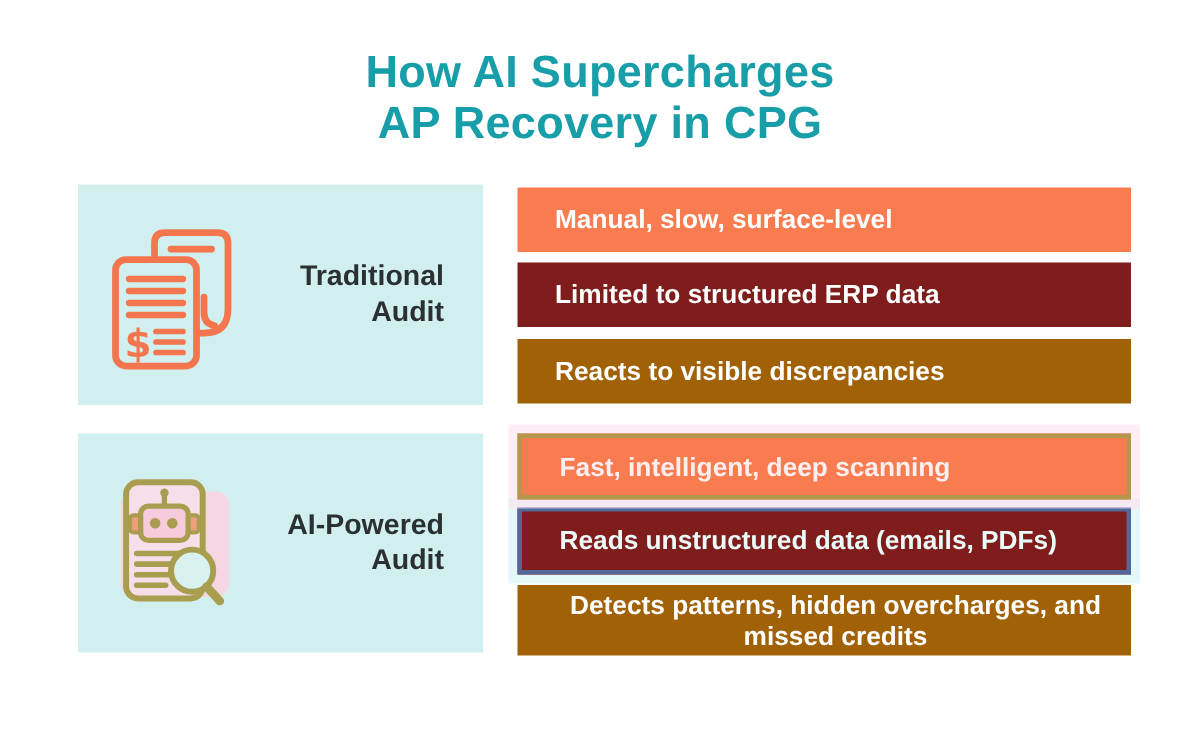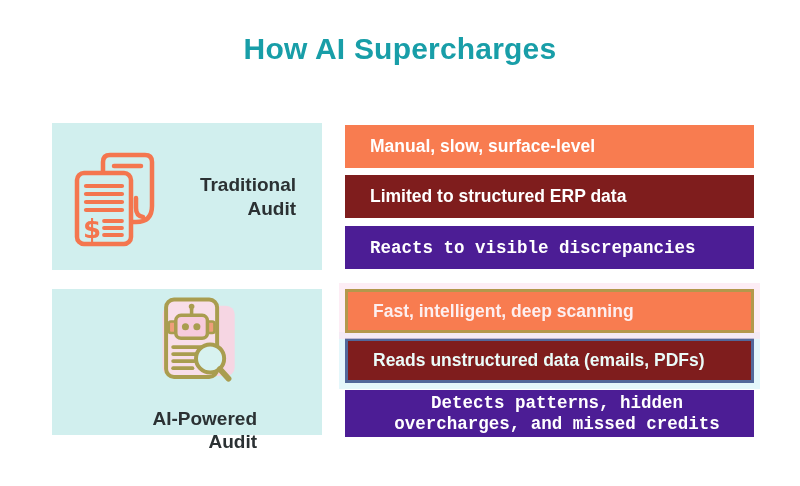--- a/index.html
+++ b/index.html
@@ -28,21 +28,21 @@
     position: absolute;
     left: 52px;
     width: 270px;
     background: #D1EFEE;
     display: flex;
     align-items: center;
     padding-left: 18px;
     gap: 16px;
   }
   .card-traditional { top: 123px; height: 147px; }
-  .card-ai          { top: 289px; height: 146px; flex-direction: column; }
+  .card-ai          { top: 289px; height: 146px; }
   .card-label {
     color: #2B3133;
     font-size: 19px;
     line-height: 1.22;
     font-weight: bold;
     width: 122px;
     text-align: right;
   }
   .icon-box { position: relative; width: 88px; height: 102px; flex: 0 0 auto; }
   .icon-box svg { display: block; width: 100%; height: 100%; }
@@ -54,21 +54,21 @@
     display: flex;
     align-items: center;
     padding: 0 10px 0 25px;
     color: #ffffff;
     font-size: 17.5px;
     font-weight: bold;
     white-space: nowrap;
   }
   .bar-orange { background: #F87C50; }
   .bar-teal   { background: #7f1d1d; }
-  .bar-dark   { background: #4c1d95; font-family: Liberation Mono, monospace; }
+  .bar-dark   { background: #a16207; }
 
   .b1 { top: 125px; height: 43px; }
   .b2 { top: 175px; height: 43px; }
   .b3 { top: 226px; height: 43px; }
   .b4 { top: 289px; height: 44px;
         border: 3px solid #B3984C;
         box-shadow: 0 0 0 6px rgba(252, 228, 240, 0.65); }
   .b5 { top: 338px; height: 45px;
         border: 3px solid #52689A;
         box-shadow: 0 0 0 6px rgba(223, 246, 250, 0.85);
@@ -77,20 +77,21 @@
   .b6 { top: 390px; height: 47px; white-space: normal; line-height: 1.15; text-align: center; }
   .b6 .bar-text { display: inline-block; max-width: 375px; }
 </style>
 </head>
 <body>
 
 <div class="canvas">
 
   <div class="title">
     <div>How AI Supercharges</div>
+    <div>AP Recovery in CPG</div>
   </div>
 
   <div class="card card-traditional">
     <div class="icon-box">
       <svg viewBox="0 0 88 102" fill="none" xmlns="http://www.w3.org/2000/svg">
 
         <path d="M33 26 V16 Q33 9 40 9 H75 Q82 9 82 16 V60 Q82 76 66 76 H61" stroke="#F4764F" stroke-width="4.5" stroke-linecap="round"></path>
         <path d="M44 20 H71" stroke="#F4764F" stroke-width="4.5" stroke-linecap="round"></path>
         <path d="M66 52 V62 Q66 70 73 71" stroke="#F4764F" stroke-width="4.5" stroke-linecap="round"></path>
 

